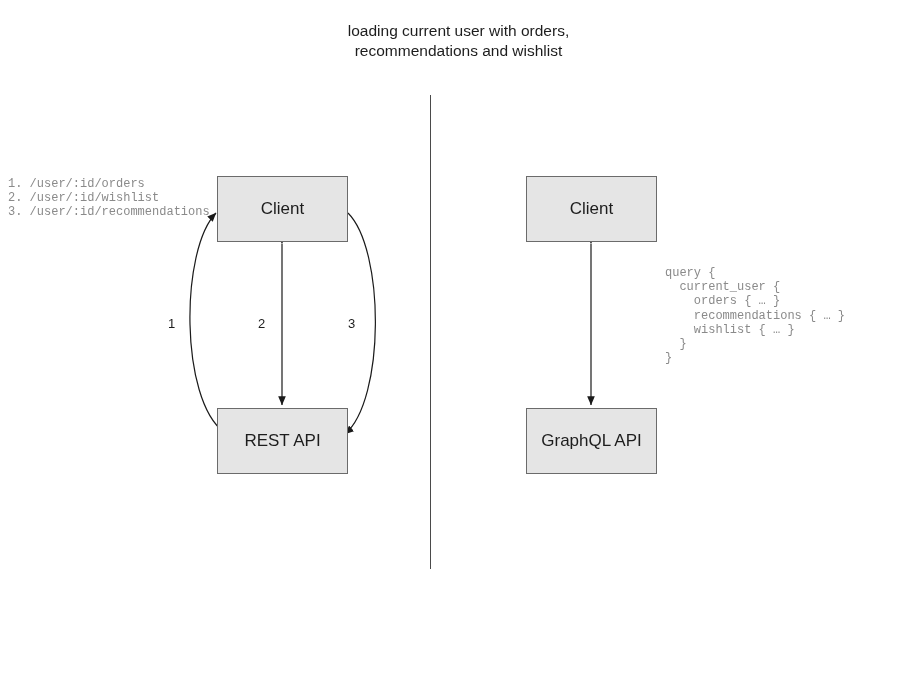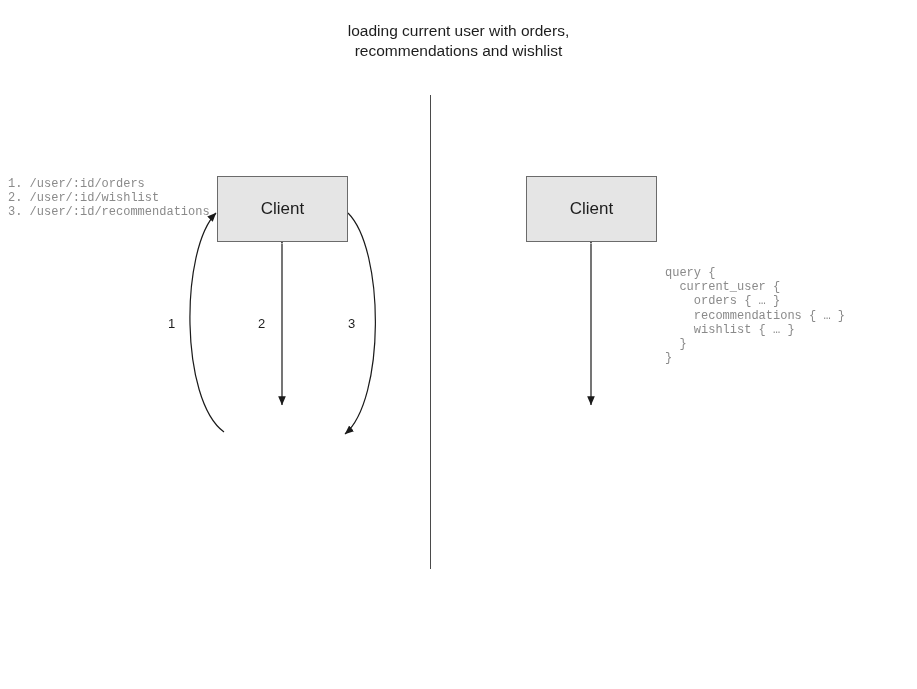--- a/index.html
+++ b/index.html
@@ -115,29 +115,35 @@
     <path d="M 282,244 L 282,405" fill="none" stroke="#1a1a1a" stroke-width="1.2" marker-end="url(#arrowhead)" marker-start="url(#arrowhead)"></path>
 
     <path d="M 348,213 C 385,250 385,400 345,434" fill="none" stroke="#1a1a1a" stroke-width="1.2" marker-end="url(#arrowhead)"></path>
 
     <path d="M 591,244 L 591,405" fill="none" stroke="#1a1a1a" stroke-width="1.2" marker-end="url(#arrowhead)" marker-start="url(#arrowhead)"></path>
   </svg>
 
   <div class="node node-rest-client">
     <span>Client</span>
   </div>
+  <div class="node node-rest-api">
+    <span>REST API</span>
+  </div>
   <div class="mono rest-endpoints">1. /user/:id/orders
 2. /user/:id/wishlist
 3. /user/:id/recommendations</div>
   <div class="edge-label label-1">1</div>
   <div class="edge-label label-2">2</div>
   <div class="edge-label label-3">3</div>
 
   <div class="node node-gql-client">
     <span>Client</span>
+  </div>
+  <div class="node node-gql-api">
+    <span>GraphQL API</span>
   </div>
   <div class="mono gql-query">query {
   current_user {
     orders { … }
     recommendations { … }
     wishlist { … }
   }
 }</div>
 
 </div>

